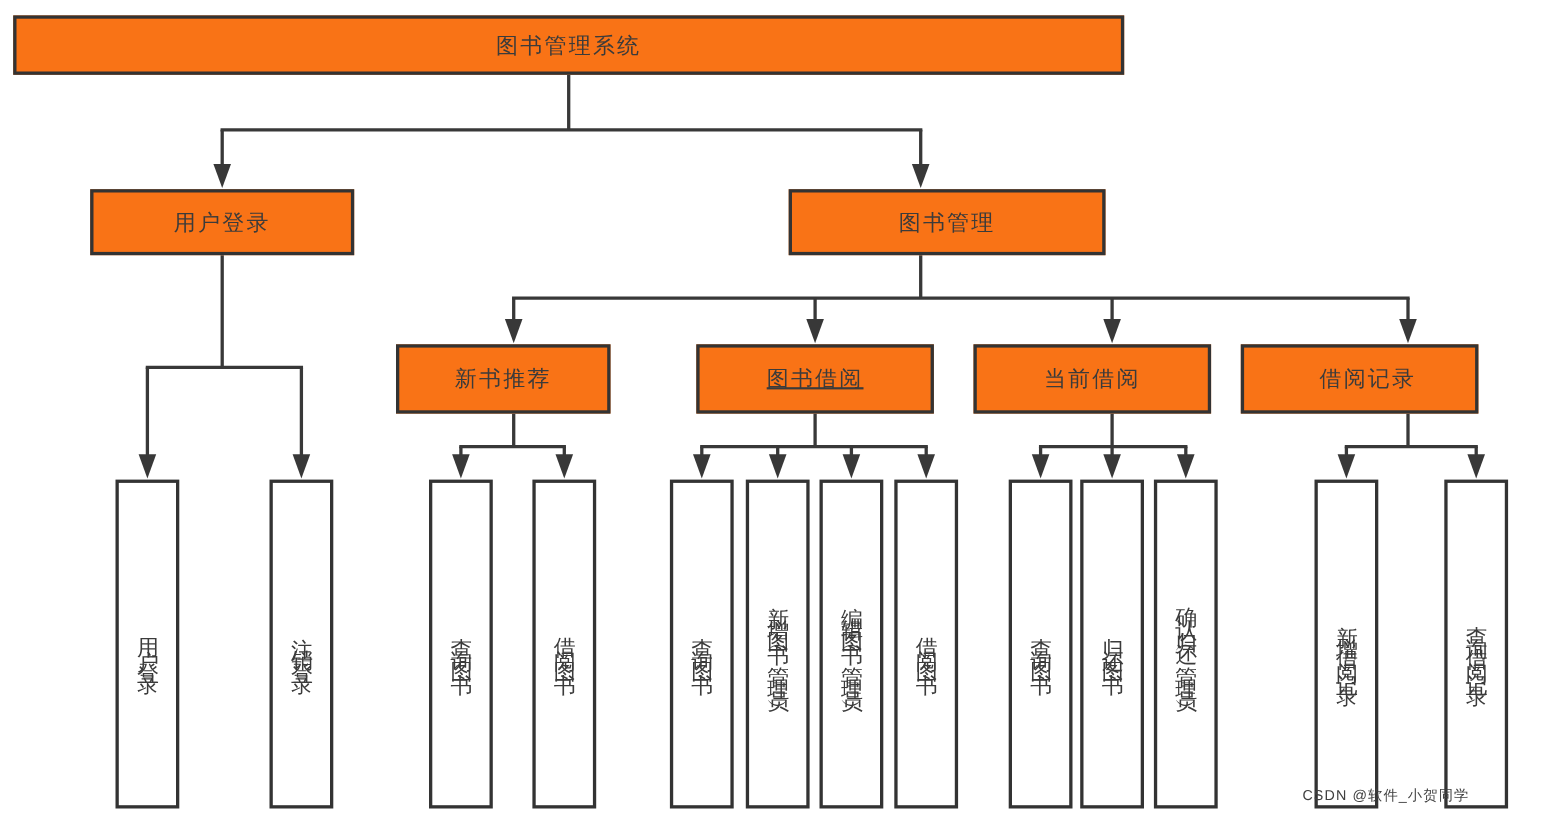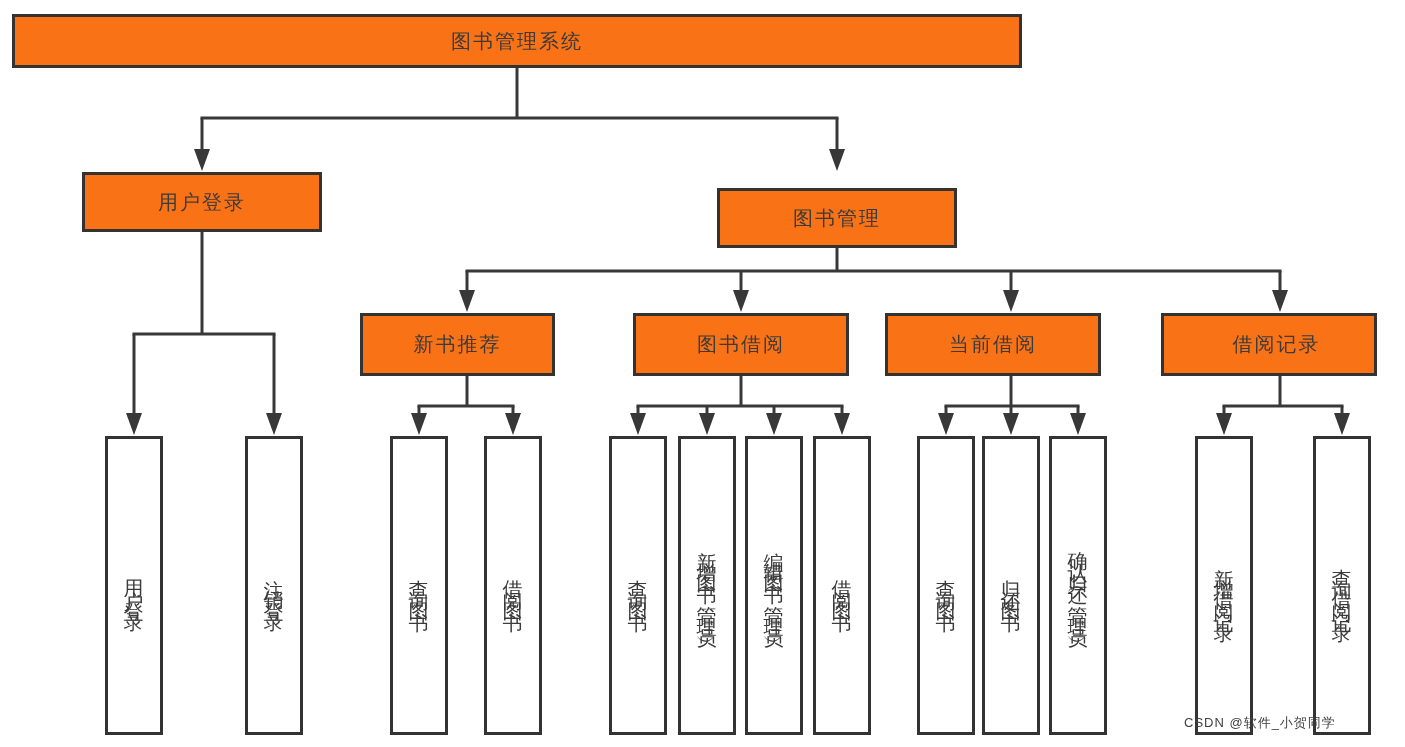--- a/index.html
+++ b/index.html
@@ -51,25 +51,25 @@
     left: 1184px;
     top: 714px;
     font-size: 13px;
     color: #404040;
     letter-spacing: 1px;
     white-space: nowrap;
   }
   
   #root-box      { left: 12px;   top: 14px;  width: 1010px; height: 54px; }
   #user-login    { left: 82px;   top: 172px; width: 240px;  height: 60px; }
-  #book-mgmt     { left: 717px;  top: 188px; width: 240px;  height: 60px; }
+  #book-mgmt     { left: 717px;  top: 172px; width: 288px;  height: 60px; }
   #new-rec       { left: 360px;  top: 313px; width: 195px;  height: 63px; }
-  #book-borrow   { left: 633px;  top: 313px; width: 216px;  height: 63px; }
+  #book-borrow   { left: 633px;  top: 313px; width: 216px;  height: 63px; text-decoration: underline; }
   #cur-borrow    { left: 885px;  top: 313px; width: 216px;  height: 63px; }
-  #borrow-rec    { left: 1161px; top: 313px; width: 216px;  height: 63px; padding-left: 15px; }
+  #borrow-rec    { left: 1128px; top: 313px; width: 216px;  height: 63px; padding-left: 15px; }
   .leaf          { top: 436px; width: 58px; height: 299px; }
   #leaf-a1 { left: 105px; }  #leaf-a2 { left: 245px; }
   #leaf-b1 { left: 390px; }  #leaf-b2 { left: 484px; }
   #leaf-c1 { left: 609px; }  #leaf-c2 { left: 678px; }
   #leaf-c3 { left: 745px; }  #leaf-c4 { left: 813px; }
   #leaf-d1 { left: 917px; }  #leaf-d2 { left: 982px; }
   #leaf-d3 { left: 1049px; } #leaf-e1 { left: 1195px; }
   #leaf-e2 { left: 1313px; }
 </style>
 </head>

